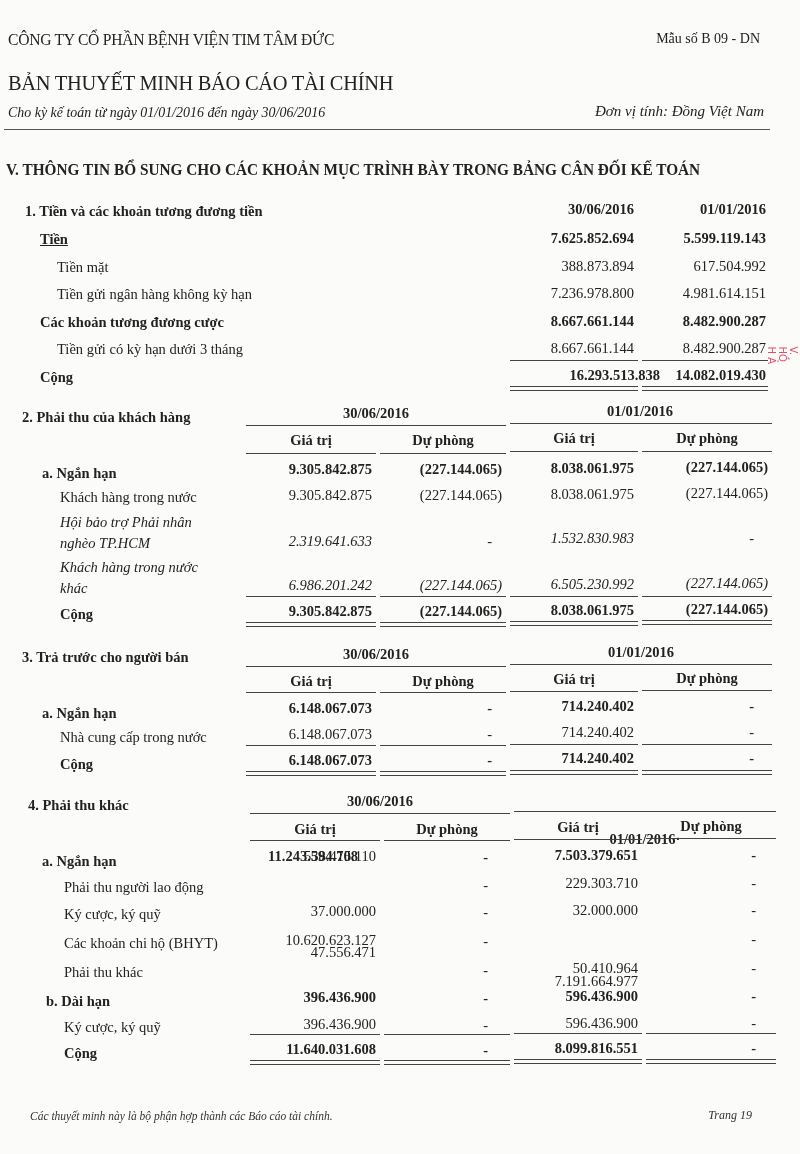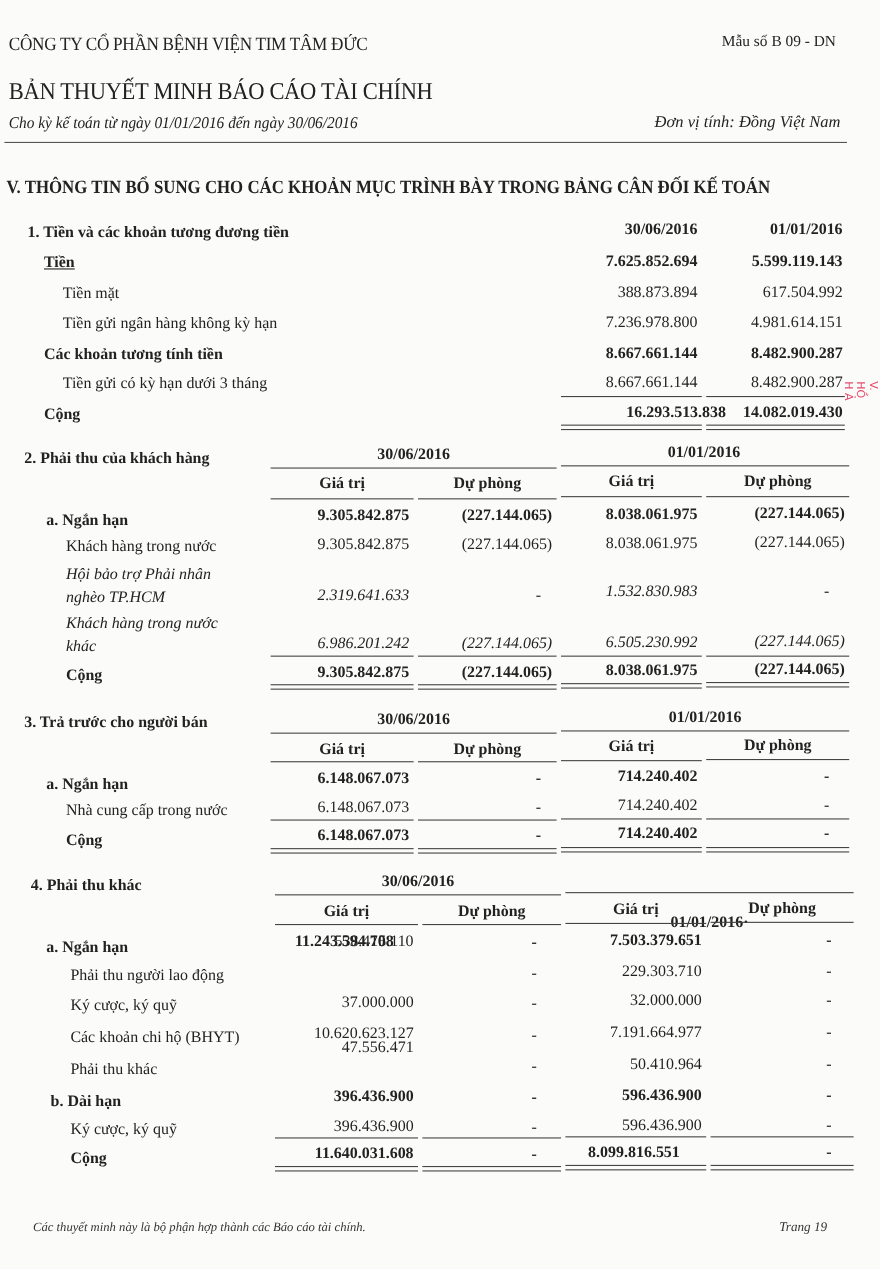--- a/index.html
+++ b/index.html
@@ -53,21 +53,21 @@
   <div class="abs num b" style="left:616px;top:230px;">5.599.119.143</div>
 
   <div class="abs lbl" style="left:57px;top:259px;">Tiền mặt</div>
   <div class="abs num" style="left:484px;top:258px;">388.873.894</div>
   <div class="abs num" style="left:616px;top:258px;">617.504.992</div>
 
   <div class="abs lbl" style="left:57px;top:286px;">Tiền gửi ngân hàng không kỳ hạn</div>
   <div class="abs num" style="left:484px;top:285px;">7.236.978.800</div>
   <div class="abs num" style="left:616px;top:285px;">4.981.614.151</div>
 
-  <div class="abs lbl b" style="left:40px;top:314px;">Các khoản tương tính tiền</div>
+  <div class="abs lbl b" style="left:40px;top:314px;">Các khoản tương đương cược</div>
   <div class="abs num b" style="left:484px;top:313px;">8.667.661.144</div>
   <div class="abs num b" style="left:616px;top:313px;">8.482.900.287</div>
 
   <div class="abs lbl" style="left:57px;top:341px;">Tiền gửi có kỳ hạn dưới 3 tháng</div>
   <div class="abs num" style="left:484px;top:340px;">8.667.661.144</div>
   <div class="abs num" style="left:616px;top:340px;">8.482.900.287</div>
   <div class="rule" style="left:510px;top:360px;width:128px;"></div>
   <div class="rule" style="left:642px;top:360px;width:126px;"></div>
 
   <div class="abs lbl b" style="left:40px;top:369px;">Cộng</div>
@@ -207,21 +207,21 @@
 
   <div class="abs lbl" style="left:64px;top:906px;">Ký cược, ký quỹ</div>
   <div class="abs num2" style="left:250px;top:903px;width:126px;">37.000.000</div>
   <div class="abs num2" style="left:384px;top:904px;width:104px;">-</div>
   <div class="abs num2" style="left:514px;top:902px;width:124px;">32.000.000</div>
   <div class="abs num2" style="left:646px;top:902px;width:110px;">-</div>
 
   <div class="abs lbl" style="left:64px;top:935px;">Các khoản chi hộ (BHYT)</div>
   <div class="abs num2" style="left:250px;top:932px;width:126px;">10.620.623.127</div>
   <div class="abs num2" style="left:384px;top:933px;width:104px;">-</div>
-  <div class="abs num2" style="left:514px;top:931px;width:124px;">7.191.664.977</div>
+  <div class="abs num2" style="left:514px;top:973px;width:124px;">7.191.664.977</div>
   <div class="abs num2" style="left:646px;top:931px;width:110px;">-</div>
 
   <div class="abs lbl" style="left:64px;top:964px;">Phải thu khác</div>
   <div class="abs num2" style="left:250px;top:944px;width:126px;">47.556.471</div>
   <div class="abs num2" style="left:384px;top:962px;width:104px;">-</div>
   <div class="abs num2" style="left:514px;top:960px;width:124px;">50.410.964</div>
   <div class="abs num2" style="left:646px;top:960px;width:110px;">-</div>
 
   <div class="abs lbl b" style="left:46px;top:993px;">b. Dài hạn</div>
   <div class="abs num2 b" style="left:250px;top:989px;width:126px;">396.436.900</div>
@@ -235,21 +235,21 @@
   <div class="abs num2" style="left:514px;top:1015px;width:124px;">596.436.900</div>
   <div class="abs num2" style="left:646px;top:1015px;width:110px;">-</div>
   <div class="rule" style="left:250px;top:1034px;width:130px;"></div>
   <div class="rule" style="left:384px;top:1034px;width:126px;"></div>
   <div class="rule" style="left:514px;top:1033px;width:128px;"></div>
   <div class="rule" style="left:646px;top:1033px;width:130px;"></div>
 
   <div class="abs lbl b" style="left:64px;top:1045px;">Cộng</div>
   <div class="abs num2 b" style="left:250px;top:1041px;width:126px;">11.640.031.608</div>
   <div class="abs num2 b" style="left:384px;top:1042px;width:104px;">-</div>
-  <div class="abs num2 b" style="left:494px;top:1040px;width:124px;">8.099.816.551</div>
+  <div class="abs num2 b" style="left:514px;top:1040px;width:124px;">8.099.816.551</div>
   <div class="abs num2 b" style="left:646px;top:1040px;width:110px;">-</div>
   <div class="rule2" style="left:250px;top:1060px;width:130px;"></div>
   <div class="rule2" style="left:384px;top:1060px;width:126px;"></div>
   <div class="rule2" style="left:514px;top:1059px;width:128px;"></div>
   <div class="rule2" style="left:646px;top:1059px;width:130px;"></div>
 </div>
 
 <div class="stamp">
     <div>V. HỒ H Ả</div>
   </div>

